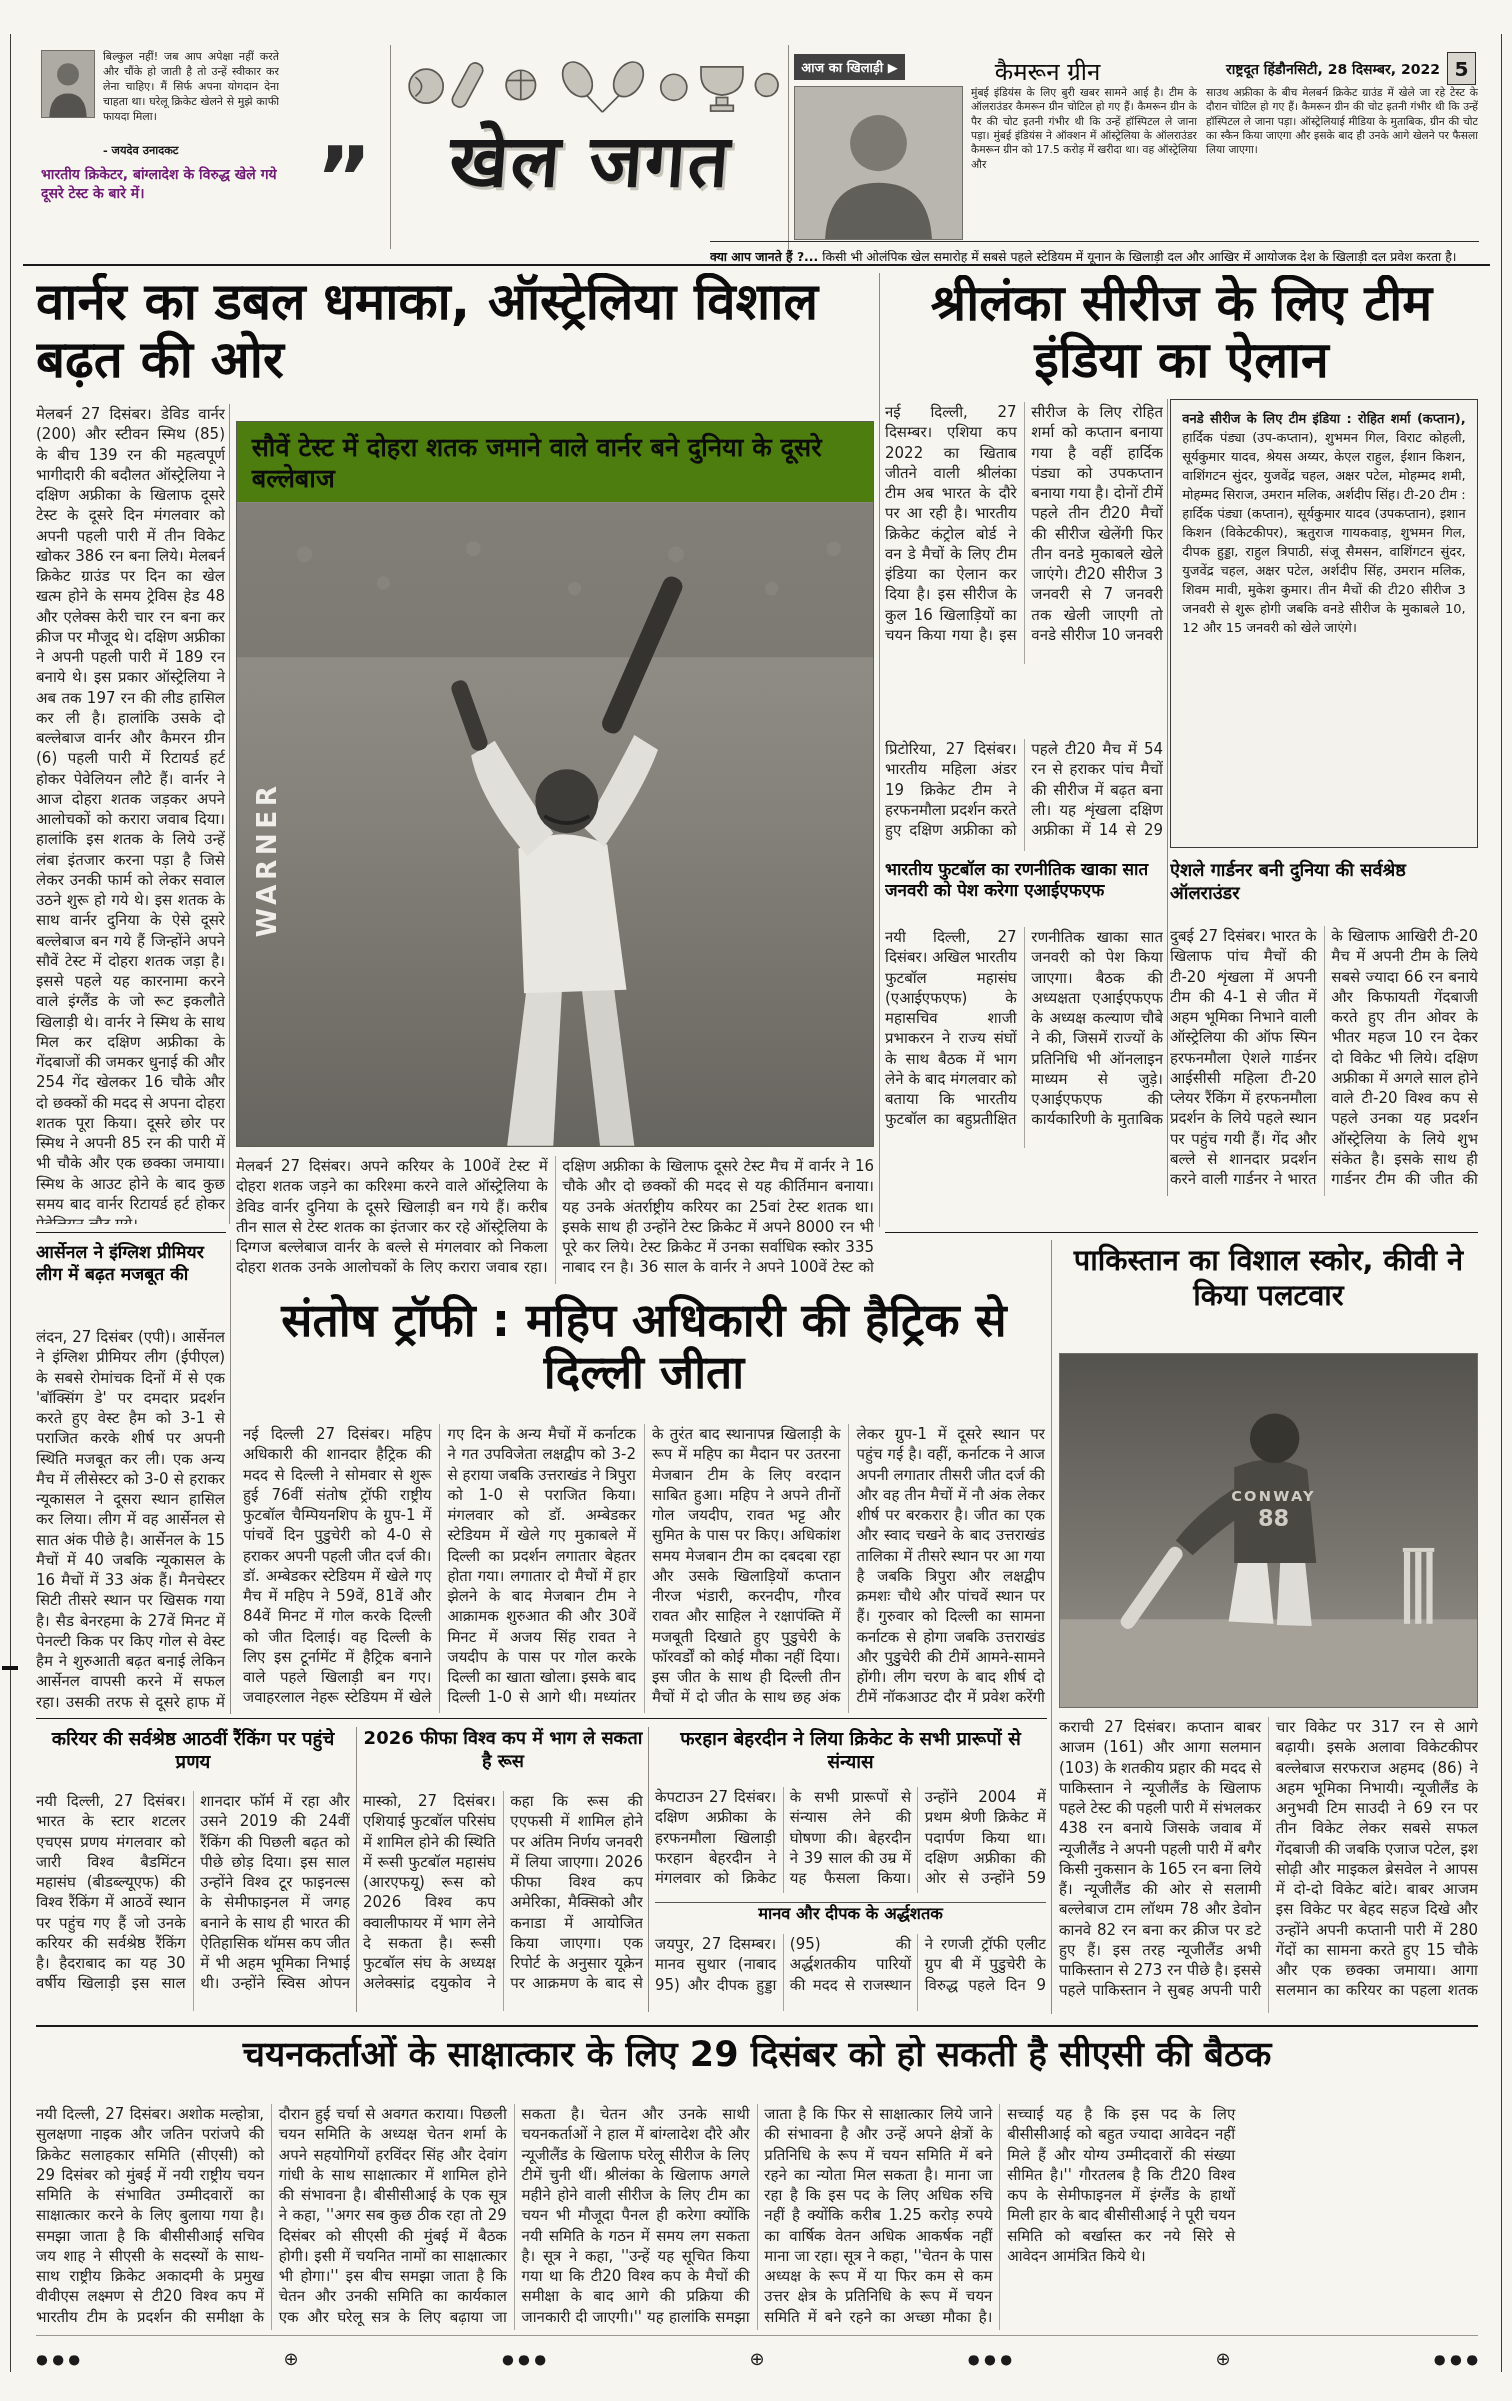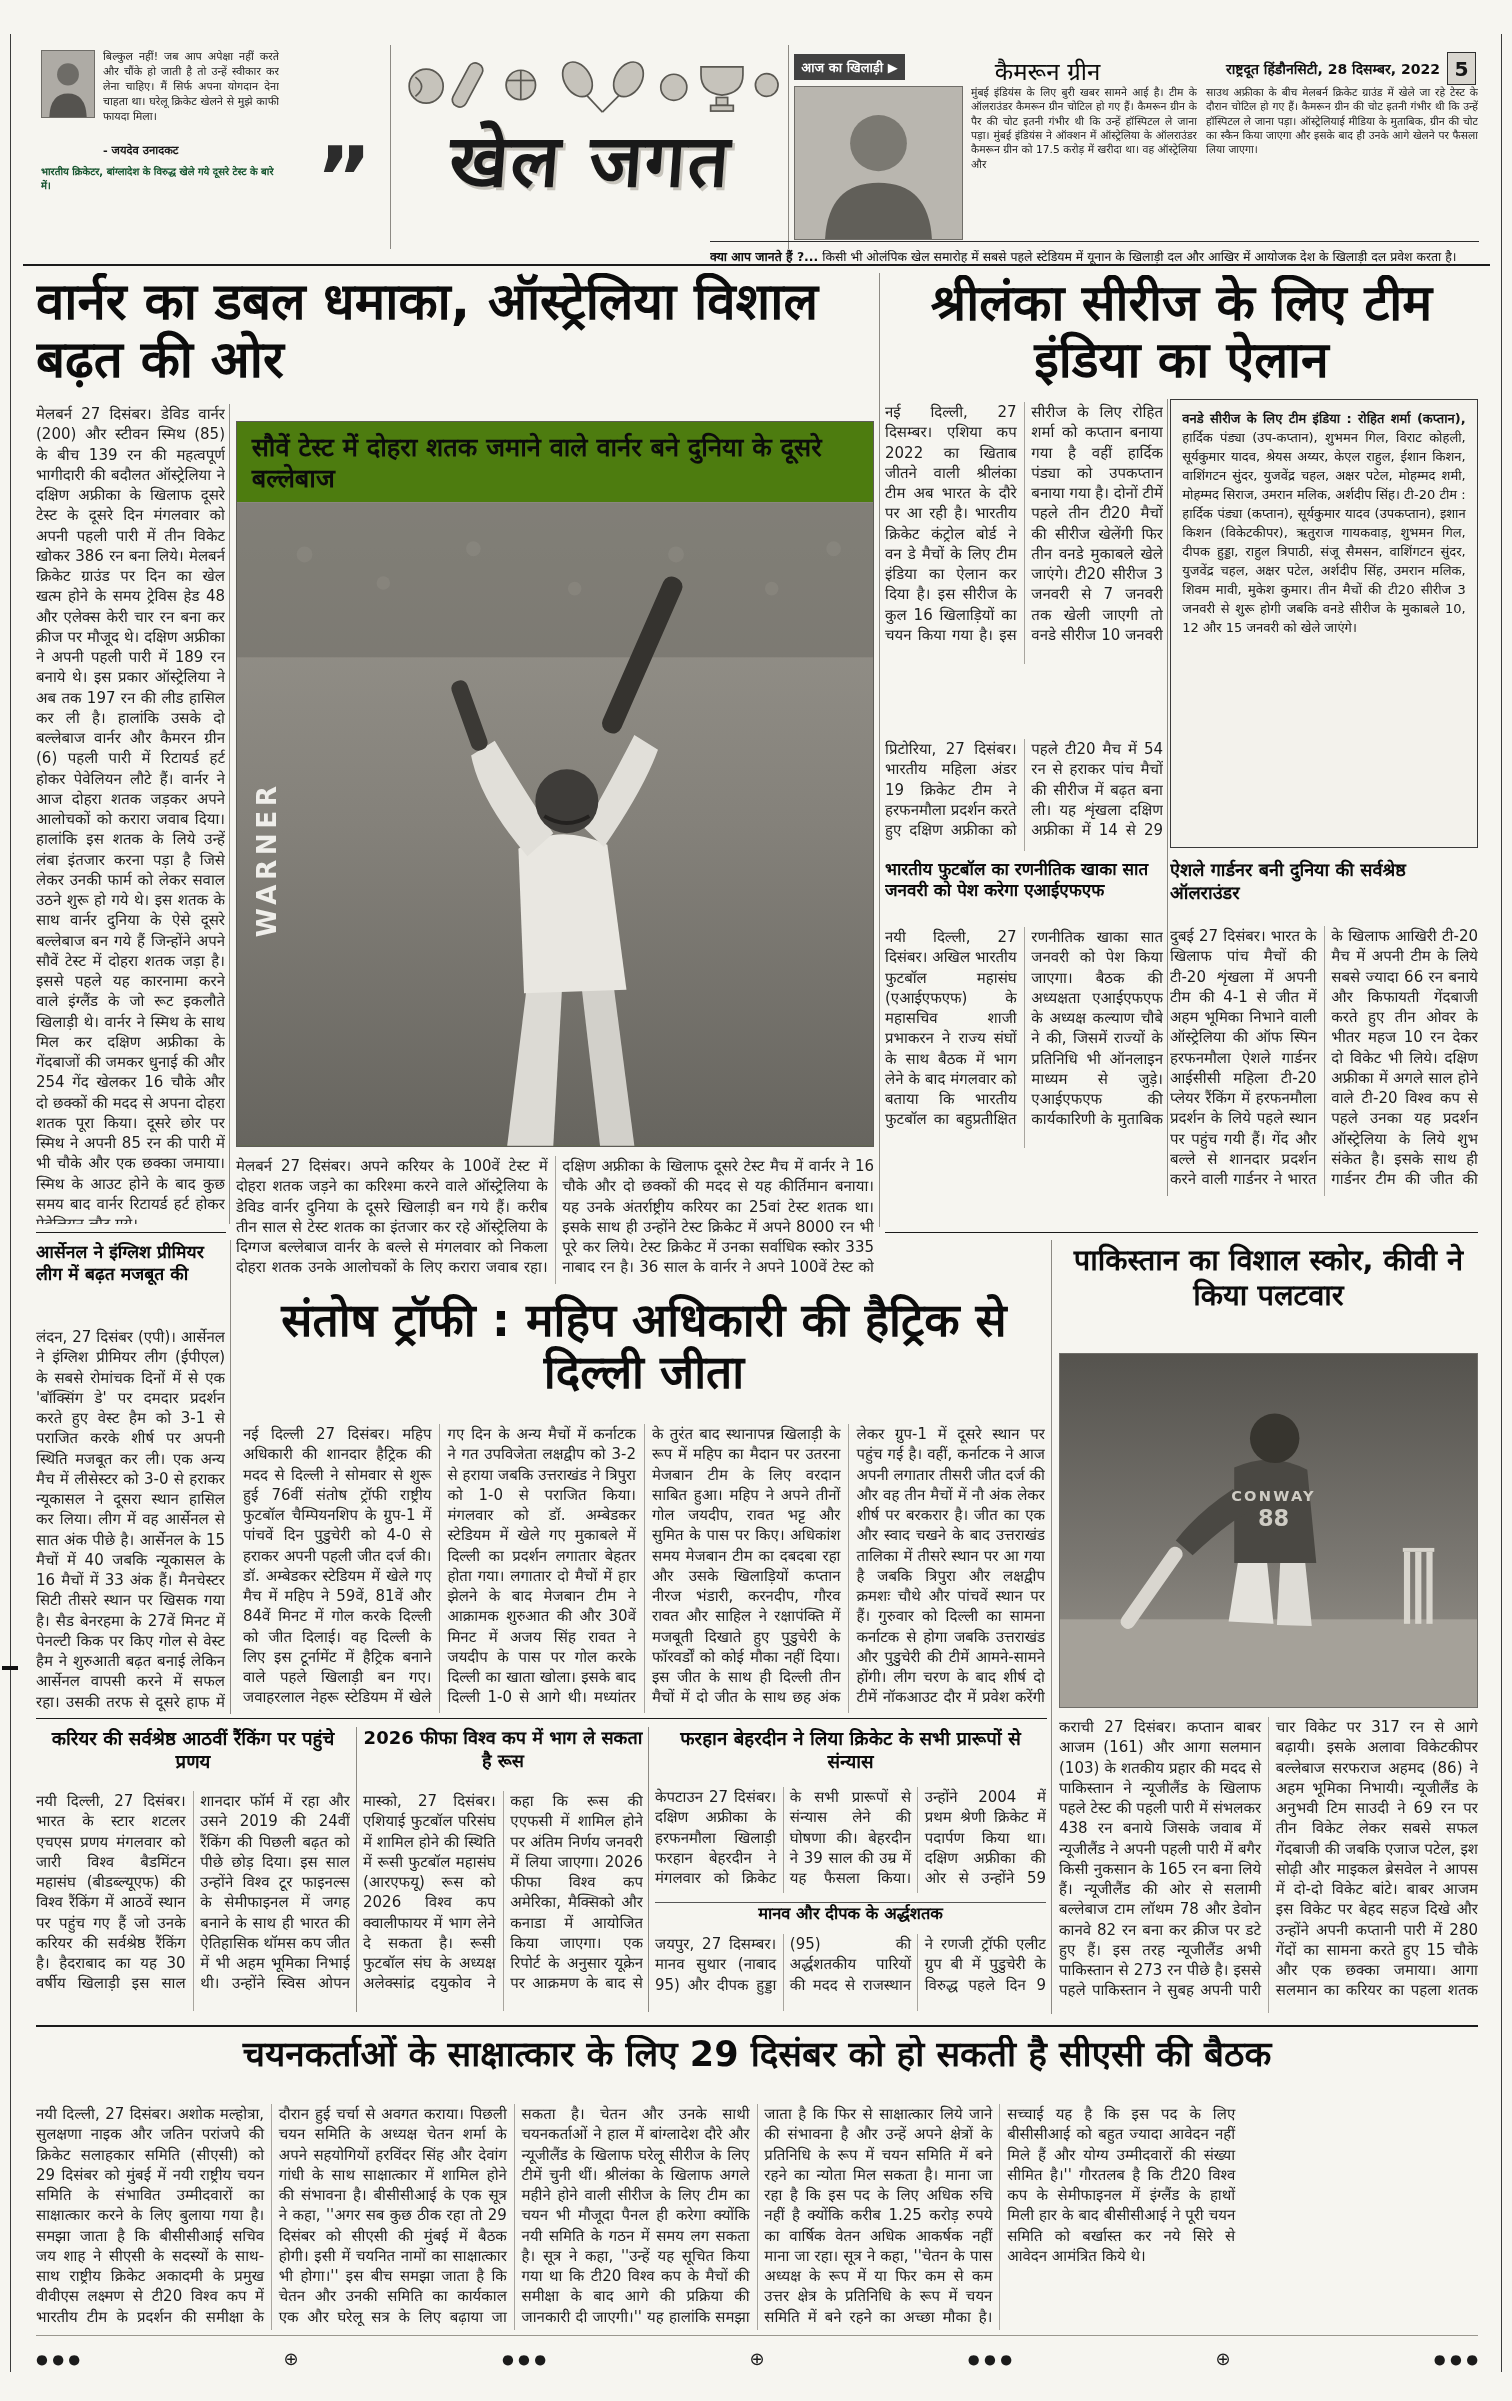--- a/index.html
+++ b/index.html
@@ -22,21 +22,21 @@
   .photo svg{display:block;width:100%;height:100%}
   .photo-block{border:0.8px solid #5e5c57;background:#4d7c0f;display:flex;flex-direction:column}
   .photo-caption{font-weight:bold;font-size:25.4px;line-height:1.22;padding:10.2px 14.7px 8px 14.7px;color:#0c0c0c;border-bottom:0.6px solid #8a8780}
   .photo-img{flex:1;overflow:hidden}
   .photo-img svg{display:block;width:100%;height:100%}
   .badge{background:#414141;color:#fff;font-weight:bold;font-size:13px;display:flex;align-items:center;justify-content:center;gap:4.5px}
   .team-box{border:1.7px solid #3a3a3a;padding:10.2px 11.3px;font-size:13px;line-height:1.46;text-align:justify;background:#f3f2ec}
   .trivia{border-top:1.1px solid #2c2c2c;padding-top:5.6px;font-size:12.4px;color:#101010;white-space:nowrap;overflow:hidden}
   .quote-text{font-size:11px;line-height:1.36;color:#222;text-align:justify}
   .quote-author{font-weight:bold;font-size:11.3px;}
-  .quote-context{font-weight:bold;font-size:10px;line-height:1.35;color:#14532d}
+  .quote-context{font-weight:bold;font-size:14px;line-height:1.35;color:#701a75}
   .quote-mark{font-size:85px;line-height:1;color:#2c2c2c;font-weight:bold}
   .masthead-title{font-weight:bold;font-size:72px;line-height:1;color:#191919;
                   text-shadow:2.8px 2.8px 0 #c7c4bc;transform:skewX(-4deg);text-align:center;letter-spacing:2.3px}
   .edition{font-weight:bold;font-size:14px;color:#101010}
   .pageno{background:#d9d6cf;border:1.1px solid #2e2e2e;font-weight:bold;font-size:20.3px;
           display:flex;align-items:center;justify-content:center}
   .potd-name{font-weight:normal;font-size:24px;color:#0c0c0c}
   .footer-marks{display:flex;justify-content:space-between;align-items:center;font-size:13.6px;color:#1b1b1b}
   .footer-marks .reg{font-size:18px}
 </style>

